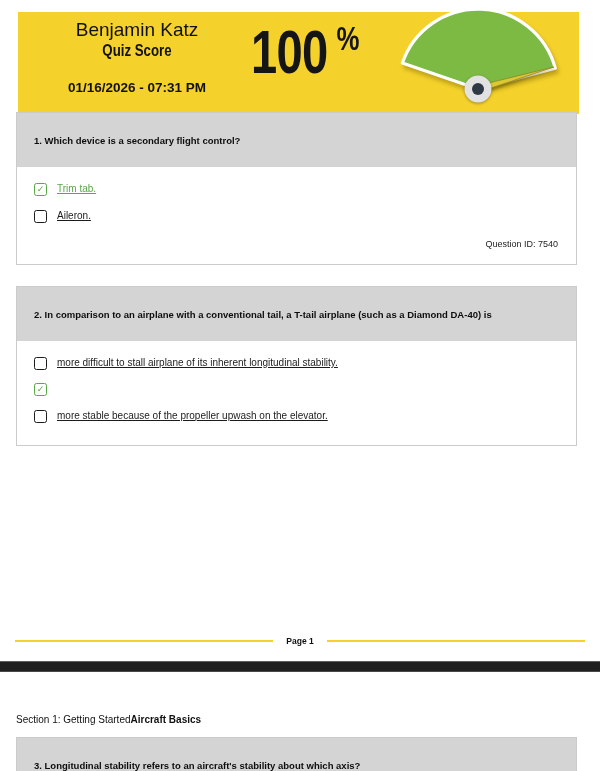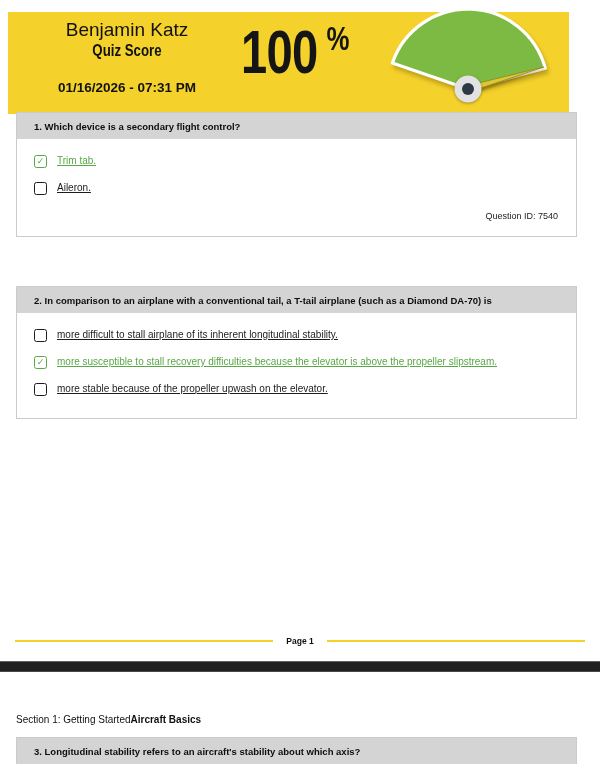--- a/index.html
+++ b/index.html
@@ -1,20 +1,20 @@
 <!DOCTYPE html>
 <html style="--brand-yellow: #F5D22B; --gauge-green: #7CBA43; --correct-green: #58A846; --bar-gray: #D4D4D4; --needle-yellow: #DCC832; --hub-gray: #E2E2E2; --hub-dark: #2D3A46; --page-break-dark: #202020;"><head>
 <meta charset="utf-8">
 <style>
   html,body{margin:0;padding:0;background:#fff;}
   body{font-family:"Liberation Sans","DejaVu Sans",sans-serif;color:#111;}
   .page{position:relative;width:600px;height:771px;overflow:hidden;background:#fff;}
 
   
-  .score-band{position:absolute;left:8px;top:12px;width:561px;height:102px;
+  .score-band{position:absolute;left:18px;top:12px;width:561px;height:102px;
     background:var(--brand-yellow,#F5D22B);}
   .score-text{position:absolute;left:14px;top:6px;width:210px;text-align:center;}
   .student-name{font-size:19px;line-height:23px;font-weight:normal;}
   .report-title{font-size:17px;line-height:20px;font-weight:bold;
     transform:scaleX(.78);transform-origin:center top;}
   .quiz-datetime{font-size:13.5px;line-height:19px;font-weight:bold;margin-top:17px;}
   .big-score{position:absolute;left:233px;top:9px;display:flex;align-items:flex-start;
     transform:scaleX(.76);transform-origin:left top;color:#151515;}
   .big-num{font-size:62px;font-weight:bold;line-height:1;letter-spacing:-1px;}
   .big-pct{font-size:34px;font-weight:bold;line-height:1;margin-left:12px;}
@@ -22,21 +22,21 @@
   .gauge-fan{fill:var(--gauge-green,#7CBA43);stroke:#fff;stroke-width:3.2;
     stroke-linejoin:round;filter:drop-shadow(2px 4px 2px rgba(110,90,0,.40));}
   .gauge-needle{fill:var(--needle-yellow,#DCC832);stroke:#8a7d20;stroke-width:.7;
     filter:drop-shadow(1px 2px 1px rgba(90,75,0,.45));}
   .gauge-hub-outer{fill:var(--hub-gray,#E2E2E2);filter:drop-shadow(0 1px 1.5px rgba(0,0,0,.35));}
   .gauge-hub-inner{fill:var(--hub-dark,#2D3A46);}
 
   
   .qcard{position:absolute;left:16px;width:559px;border:1px solid #CBCBCB;background:#fff;}
   #q1{top:112px;} #q2{top:286px;} #q3{top:737px;border-bottom:none;}
-  .qhead{background:var(--bar-gray,#D4D4D4);height:26px;display:flex;align-items:center;
+  .qhead{background:var(--bar-gray,#D4D4D4);height:54px;display:flex;align-items:center;
     padding:0 17px;font-size:9.5px;font-weight:bold;color:#0d0d0d;}
   .qbody{padding:15px 17px 9px;}
   .opt-row{display:flex;align-items:center;margin-bottom:13px;}
   .checkbox{width:11px;height:11px;border:1.5px solid #1c1c1c;border-radius:2.5px;
     flex:none;display:flex;align-items:center;justify-content:center;background:#fff;}
   .checkmark{font-family:"DejaVu Sans",sans-serif;font-size:9px;line-height:1;font-weight:bold;}
   .opt-label{font-size:10px;line-height:14px;margin-left:10px;color:#1c1c1c;text-decoration:underline;}
   .opt-row.checked .checkbox{border-color:var(--correct-green,#58A846);color:var(--correct-green,#58A846);}
   .opt-row.checked .opt-label{color:var(--correct-green,#58A846);}
   .qid-row{text-align:right;font-size:9px;color:#222;padding:3px 1px 6px;}
@@ -93,35 +93,34 @@
             <span class="checkmark"></span>
           </span>
           <span class="opt-label">Aileron.</span>
         </div>
           <div class="qid-row">Question ID: 7540</div>
       </div>
     </section>
 
     <section class="qcard" id="q2">
       <div class="qhead">
-        <span>2. In comparison to an airplane with a conventional tail, a T-tail airplane (such as a Diamond DA-70) is</span>
+        <span>2. In comparison to an airplane with a conventional tail, a T-tail airplane (such as a Diamond DA-40) is</span>
       </div>
       <div class="qbody">
 
         <div class="opt-row">
           <span class="checkbox">
             <span class="checkmark"></span>
           </span>
           <span class="opt-label">more difficult to stall airplane of its inherent longitudinal stability.</span>
         </div>
           <div class="opt-row checked">
           <span class="checkbox">
             <span class="checkmark">✓</span>
           </span>
-          <span class="opt-label">more susceptible to stall recovery difficulties because the elevator is above the propeller slipstream.</span>
         </div>
           <div class="opt-row">
           <span class="checkbox">
             <span class="checkmark"></span>
           </span>
           <span class="opt-label">more stable because of the propeller upwash on the elevator.</span>
         </div>
       </div>
     </section>
   </div>

